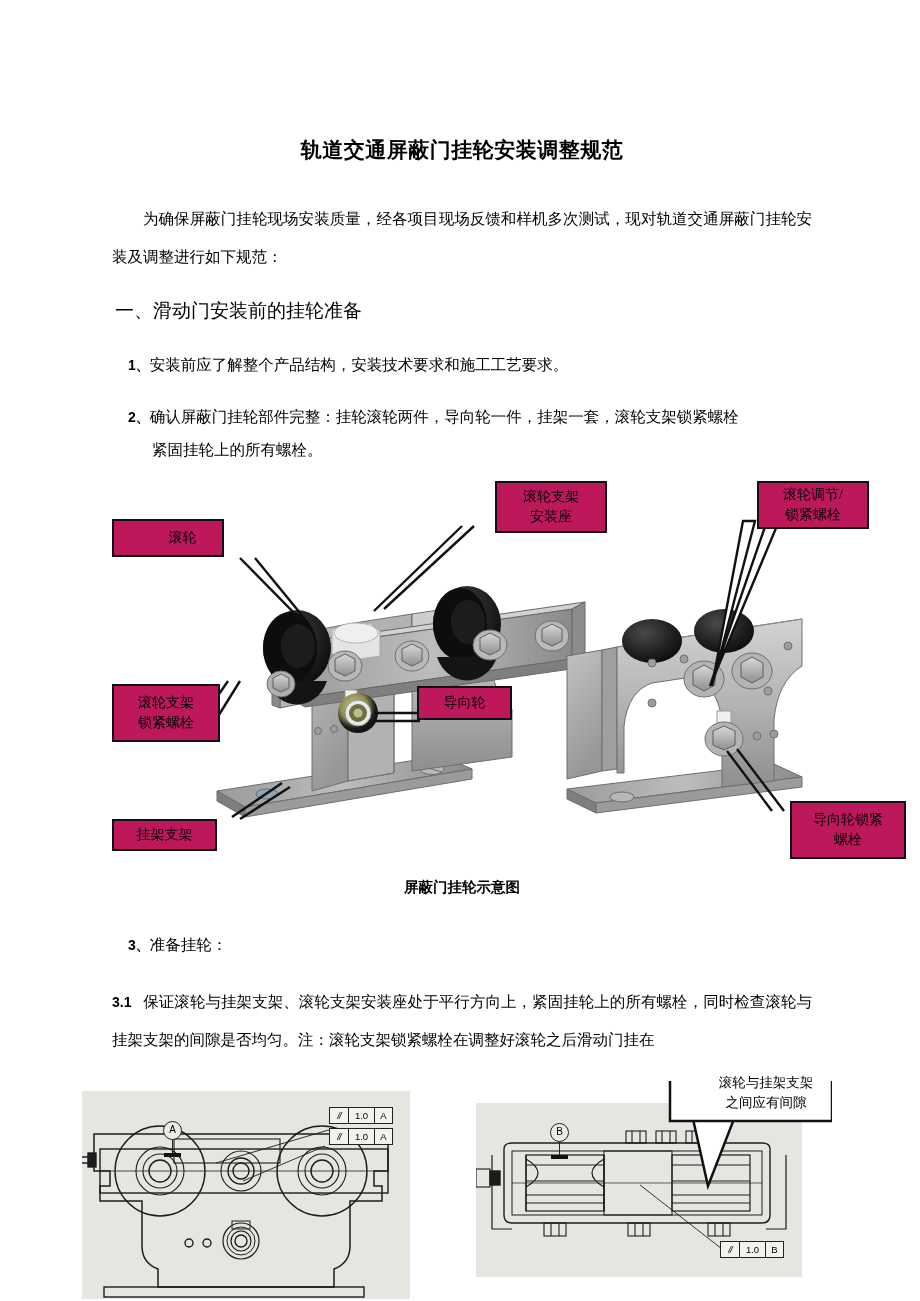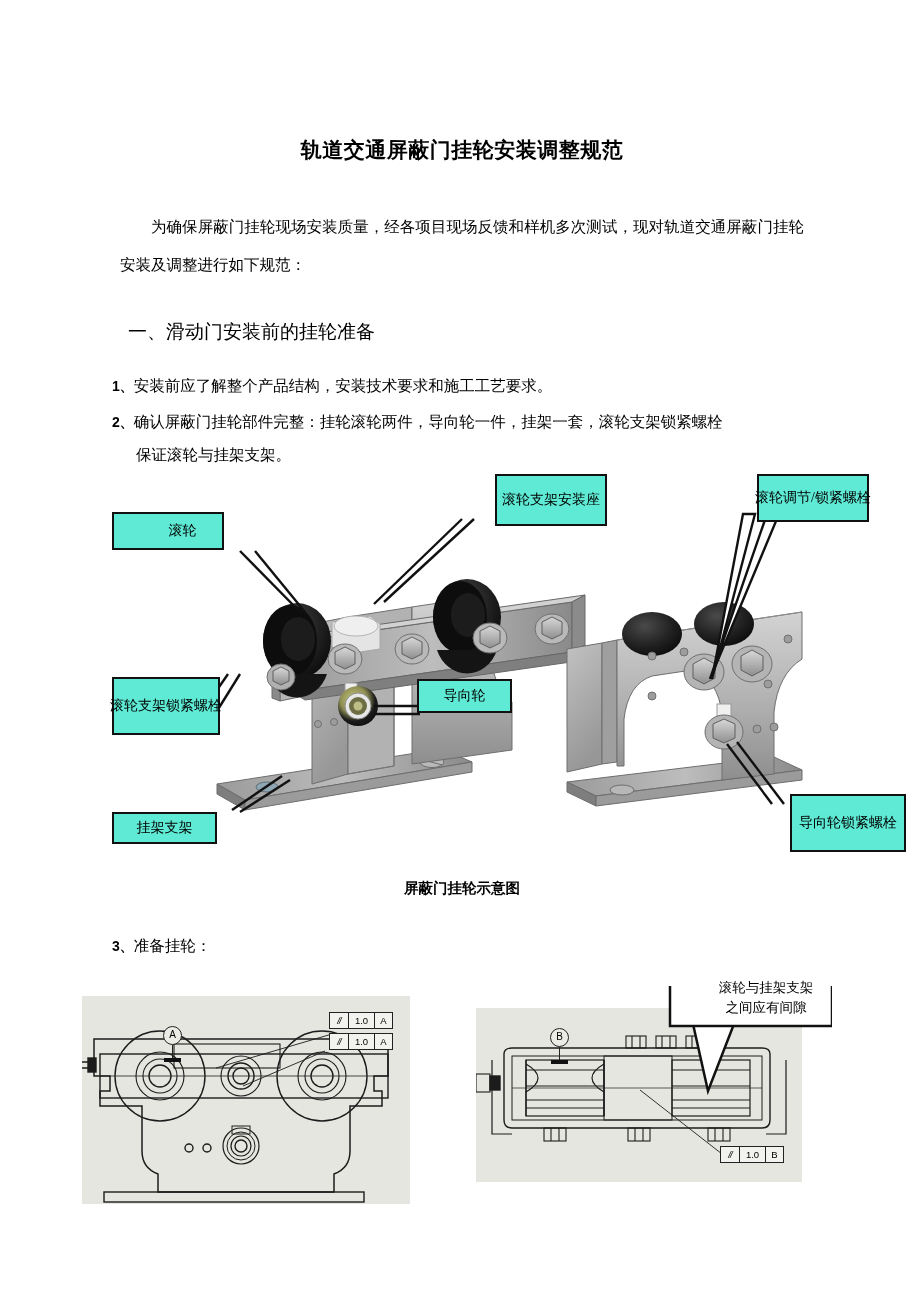--- a/index.html
+++ b/index.html
@@ -36,75 +36,76 @@
     font-size: 21px;
     font-weight: bold;
     letter-spacing: .5px;
     margin: 0;
     padding-top: 127px;
     line-height: 30px;
   }
   .para {
     font-size: 15.5px;
     line-height: 38px;
-    margin: 8px;
+    margin: 0;
     text-align: justify;
   }
   .para.indent { text-indent: 2em; }
   .para-first { padding-top: 35px; }
 
   .h2 {
     font-size: 19px;
     font-weight: normal;
-    margin: 16px;
+    margin: 3px;
     padding-top: 12px;
     line-height: 40px;
   }
   .list-item {
     font-size: 15.5px;
     line-height: 36px;
-    margin: 0;
+    margin: 16px;
   }
   .list-item .cont {
     display: block;
     padding-left: 1.55em;
     line-height: 30px;
   }
   .step-num {
     font-weight: bold;
     font-family: "Liberation Sans", sans-serif;
     font-size: 14px;
   }
 
   .fig-caption {
     text-align: center;
     font-size: 14.5px;
     font-weight: bold;
-    margin: 16px;
+    margin: 8px;
     padding-top: 4px;
   }
 
   
   .fig1 {
     position: relative;
     width: 700px;
     height: 385px;
     margin-top: 4px;
   }
   .fig1 svg { position: absolute; left:0; top:0; }
 
   .callout {
     position: absolute;
     border: 2.5px solid #111;
-    background: #5eead4;
+    background: #be185d;
     box-sizing: border-box;
     font-size: 14px;
     line-height: 20px;
     text-align: center;
     display: flex;
+    flex-direction: column;
     align-items: center;
     justify-content: center;
     font-family: "Liberation Serif", "DejaVu Serif", serif;
     z-index: 6;
   }
   .callout span { display:block; white-space: nowrap; }
 
   
   .fig2 {
     position: relative;
@@ -174,21 +175,21 @@
     <p class="para indent para-first">为确保屏蔽门挂轮现场安装质量，经各项目现场反馈和样机多次测试，现对轨道交通屏蔽门挂轮安装及调整进行如下规范：</p>
 
     <h2 class="h2">一、滑动门安装前的挂轮准备</h2>
 
     <p class="list-item">
       <span class="step-num">1、</span><span>安装前应了解整个产品结构，安装技术要求和施工工艺要求。</span>
     </p>
 
     <p class="list-item">
       <span class="step-num">2、</span><span>确认屏蔽门挂轮部件完整：挂轮滚轮两件，导向轮一件，挂架一套，滚轮支架锁紧螺栓</span>
-      <span class="cont">保证滚轮与挂架支架。</span>
+      <span class="cont">紧固挂轮上的所有螺栓。</span>
     </p>
 
     <div class="fig1">
 
       <svg width="700" height="385" viewBox="0 0 700 385">
         <defs>
           <linearGradient id="gMetalA" x1="0" y1="0" x2="0" y2="1">
             <stop offset="0%" stop-color="#d3d3d3"></stop>
             <stop offset="55%" stop-color="#b0b0b0"></stop>
             <stop offset="100%" stop-color="#8e8e8e"></stop>
@@ -392,20 +393,23 @@
         <span>螺栓</span>
       </div>
     </div>
 
     <p class="fig-caption">屏蔽门挂轮示意图</p>
 
     <p class="list-item" style="padding-top:14px;">
       <span class="step-num">3、</span><span>准备挂轮：</span>
     </p>
 
+    <p class="para" style="padding-top:4px;">
+      <span class="step-num">3.1</span>&nbsp;&nbsp;&nbsp;<span>保证滚轮与挂架支架、滚轮支架安装座处于平行方向上，紧固挂轮上的所有螺栓，同时检查滚轮与挂架支架的间隙是否均匀。注：滚轮支架锁紧螺栓在调整好滚轮之后滑动门挂在</span>
+    </p>
 
     <div class="fig2">
 
       <div class="cadpanel" style="left:10px; top:10px; width:328px; height:208px;"></div>
 
       <svg style="position:absolute;left:10px;top:10px;" width="328" height="208" viewBox="0 0 328 208">
         <g fill="none" stroke="#1c1c1c" stroke-width="1.4">
 
           <path d="M12,43 L12,80 L28,80 L28,95 L18,95 L18,110 L60,110
                    L60,155 Q60,172 76,178 L76,196 L252,196 L252,178

